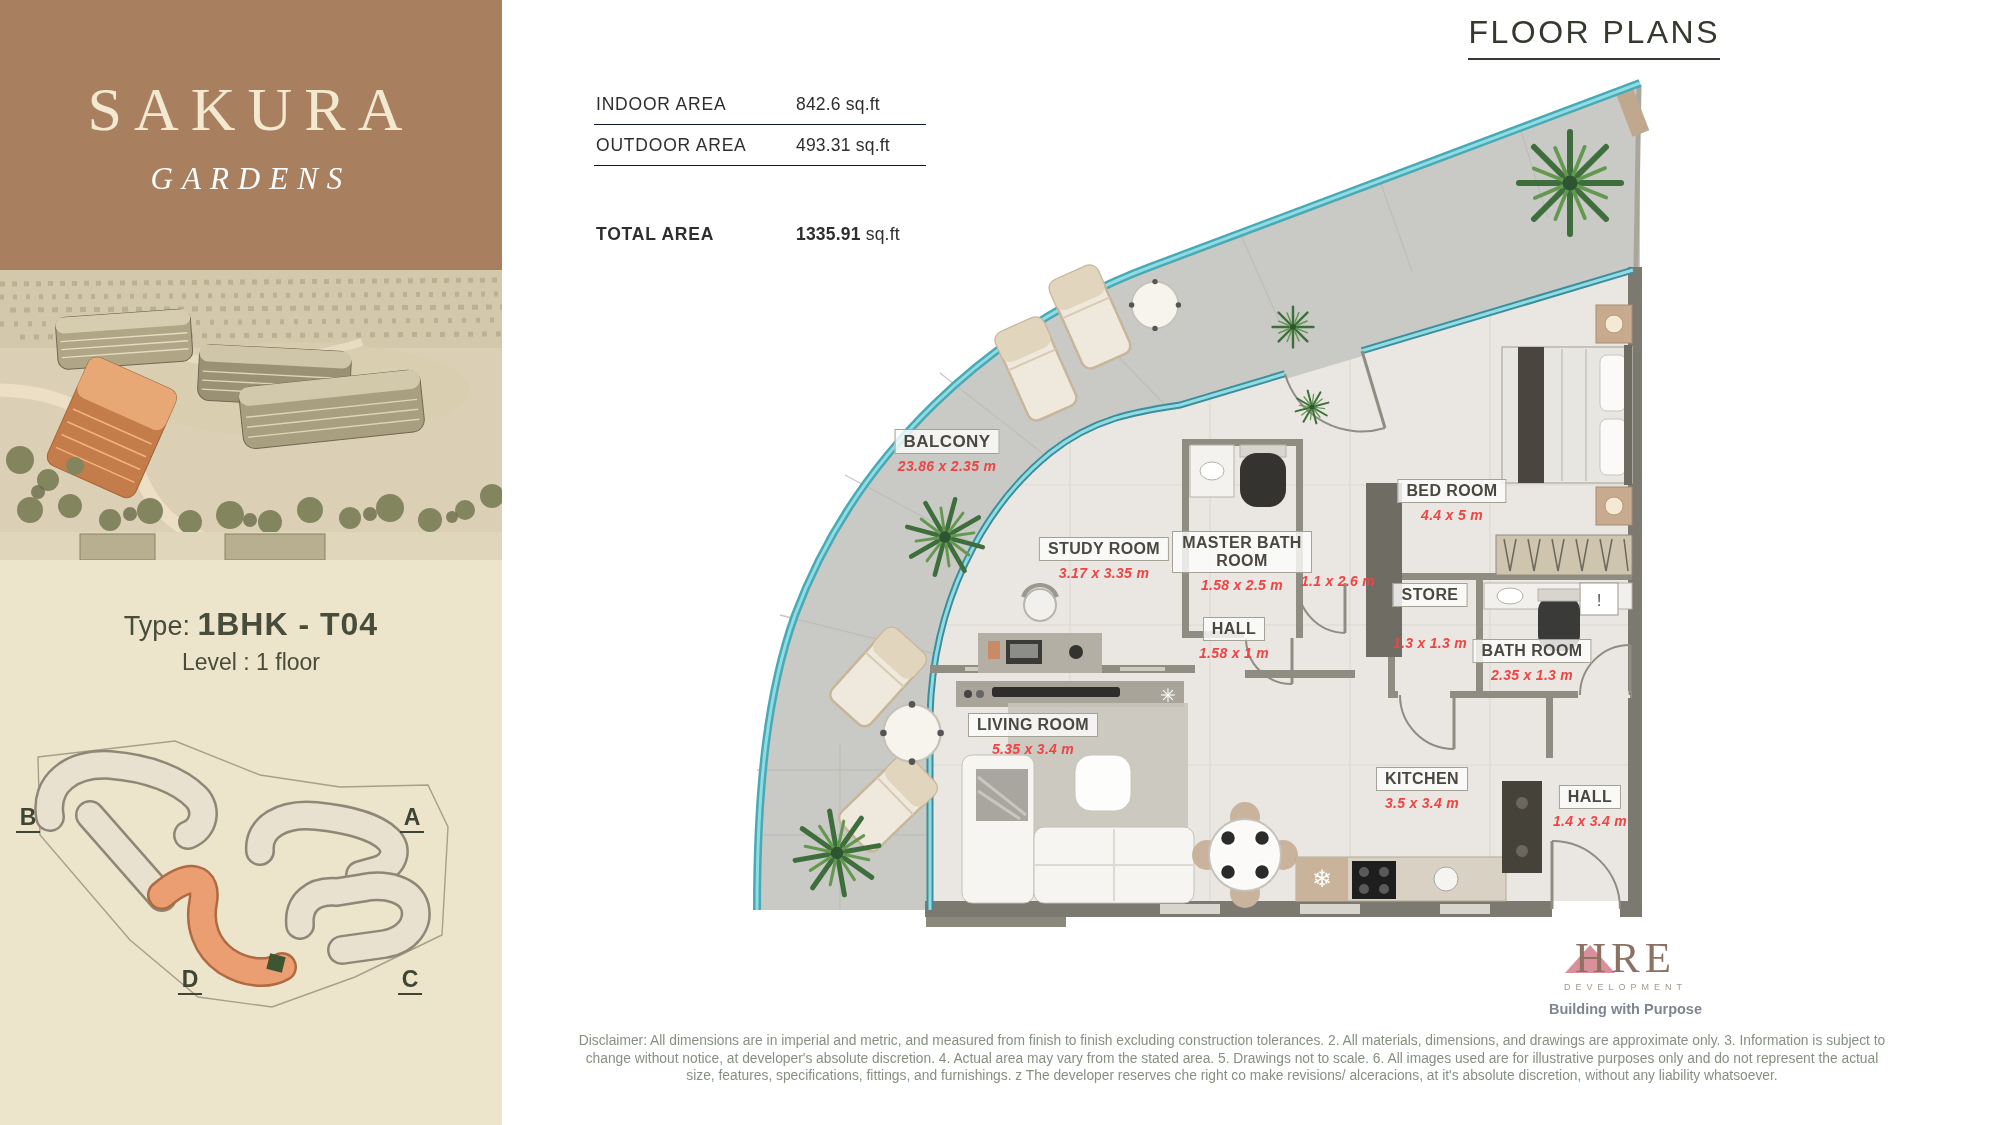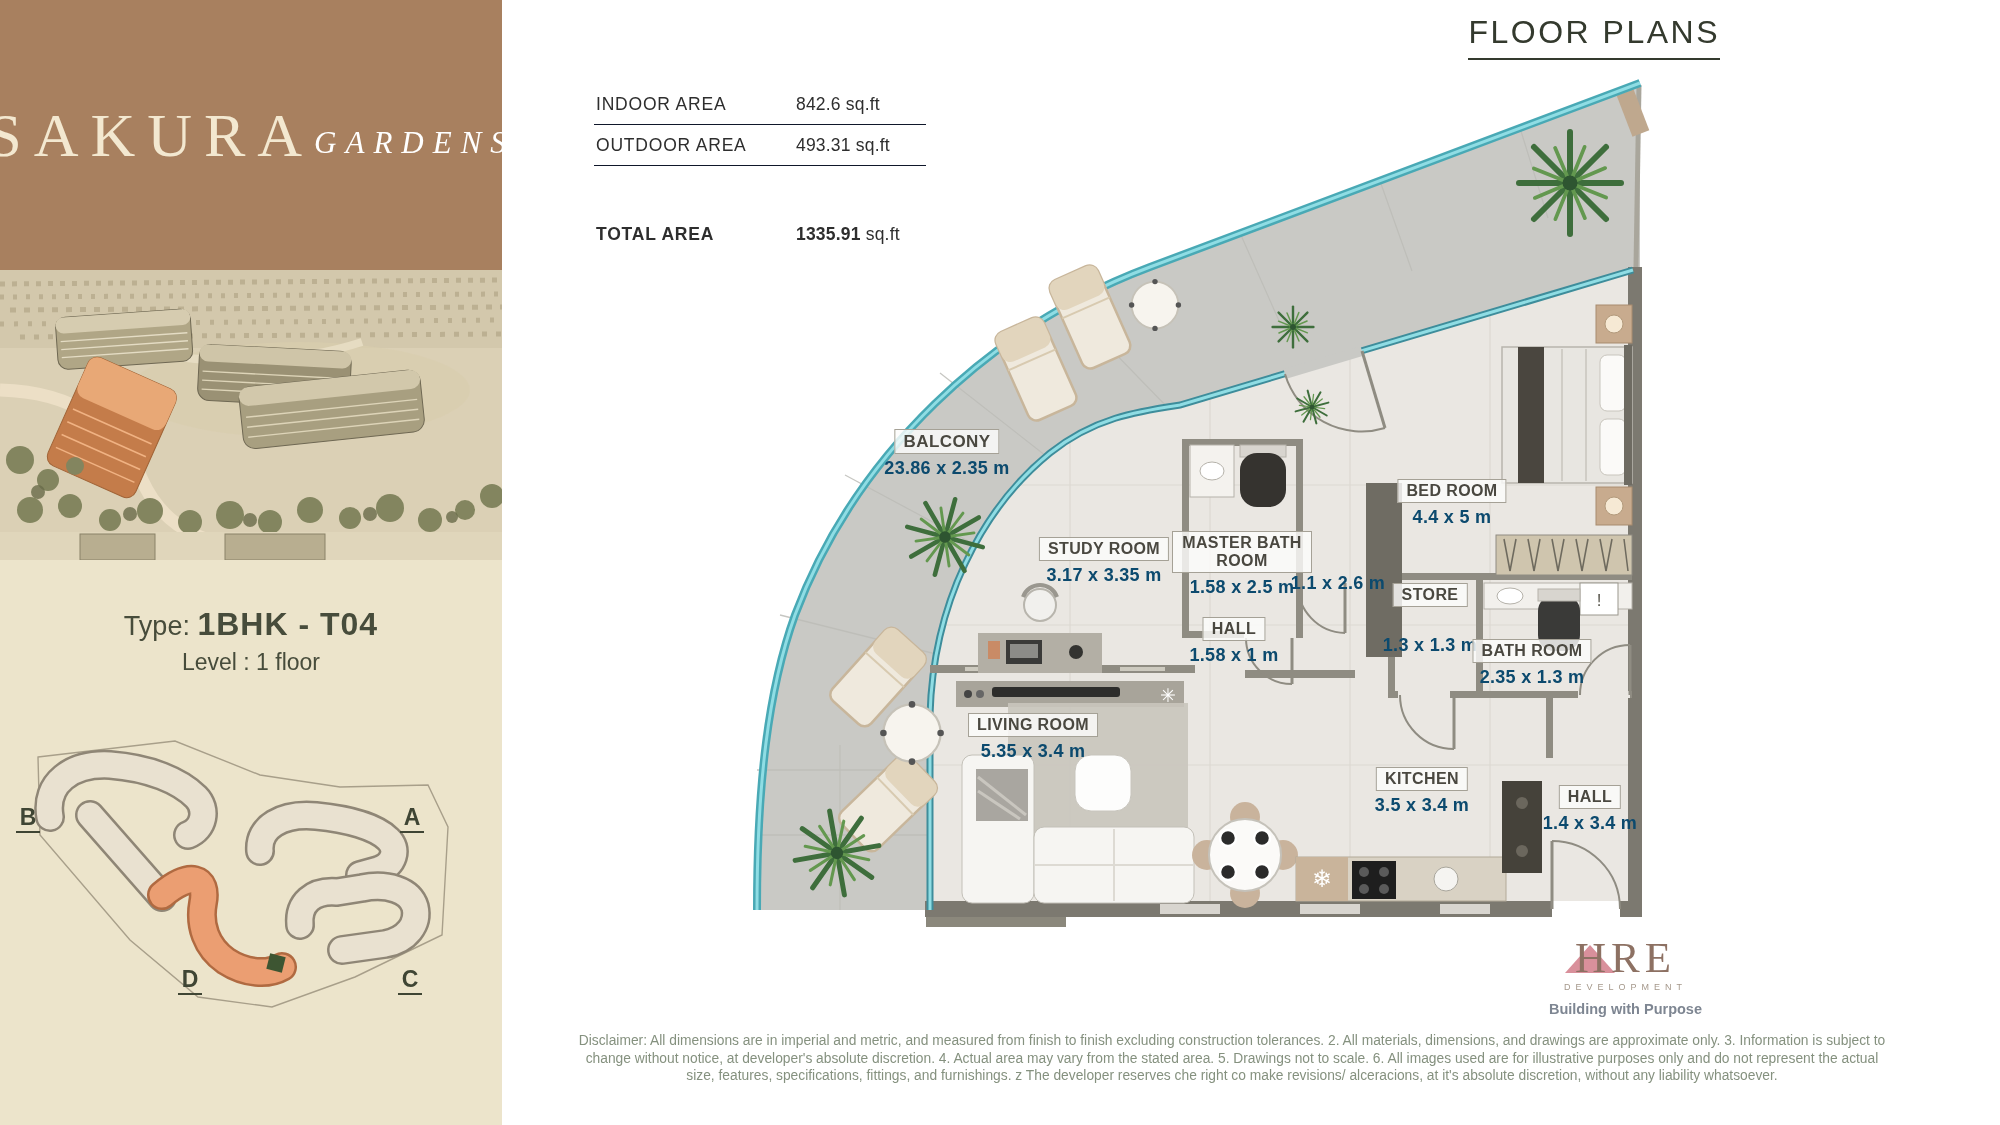--- a/index.html
+++ b/index.html
@@ -1,20 +1,20 @@
 <!DOCTYPE html>
 <html><head>
 <meta charset="utf-8">
 <style>
   html,body{margin:0;padding:0;background:#ffffff;}
   .page{position:relative;width:2000px;height:1125px;overflow:hidden;background:#ffffff;
         font-family:"Liberation Sans",sans-serif;}
   
   .sidebar{position:absolute;left:0;top:0;width:502px;height:1125px;background:#ece4cb;}
-  .brand{height:270px;background:#a8805f;display:flex;flex-direction:row;align-items:center;justify-content:center;}
+  .brand{height:270px;background:#a8805f;display:flex;flex-direction:column;align-items:center;justify-content:center;}
   .brand-name{font-family:"Liberation Serif",serif;font-size:62px;letter-spacing:12px;color:#f3e8d0;font-weight:400;}
   .brand-sub{font-family:"Liberation Serif",serif;font-style:italic;font-size:31px;letter-spacing:9px;color:#ffffff;margin-top:16px;}
   .aerial{position:relative;height:290px;overflow:hidden;}
   .aerial svg{display:block;}
   .unit-info{position:absolute;left:0;top:598px;width:502px;text-align:center;color:#474c3b;}
   .tower{font-size:31px;letter-spacing:2px;font-weight:400;}
   .type-line{font-size:27px;margin-top:8px;font-weight:400;}
   .type-line b{font-size:32px;font-weight:700;letter-spacing:1px;}
   .level-line{font-size:23px;margin-top:6px;}
   .siteplan{position:absolute;left:10px;top:735px;width:482px;height:300px;}
@@ -30,21 +30,21 @@
   .alab{width:200px;}
   .aval{flex:1;letter-spacing:.2px;}
   .arow.total .alab{font-weight:700;margin-top:48px;}
   .arow.total .num{font-weight:700;}
   
   .plan{position:absolute;left:238px;top:55px;width:960px;height:940px;}
   .plan svg{position:absolute;left:0;top:0;}
   .rlabel{position:absolute;transform:translateX(-50%);text-align:center;z-index:5;}
   .rname{display:inline-block;background:rgba(253,253,251,0.82);border:1px solid #a5a196;
          padding:2px 8px;font-size:16px;font-weight:700;color:#4a4840;letter-spacing:.4px;line-height:1.12;}
-  .rdims{margin-top:4px;font-size:18px;font-weight:700;color:#0c4a6e;letter-spacing:.3px;}
+  .rdims{margin-top:4px;font-size:14px;font-weight:700;color:#ef4444;letter-spacing:.3px;font-style:italic;}
   .rlabel.balcony .rname{font-size:17px;}
   .rlabel.mbath .rname{max-width:122px;}
   .rlabel.store .rdims{margin-top:28px;}
   
   .hre{position:absolute;right:42px;top:936px;text-align:center;}
   .hre-name{font-family:"Liberation Serif",serif;font-size:43px;color:#8d7163;letter-spacing:5px;line-height:1;}
   .hre-dev{font-size:9px;letter-spacing:5px;color:#a5988b;margin-top:3px;}
   .hre-tag{font-size:14.5px;color:#7e8692;margin-top:9px;font-weight:600;}
   .disclaimer{position:absolute;left:70px;top:1032px;width:1320px;text-align:center;
               font-size:13.8px;line-height:17.5px;color:#85917f;}

